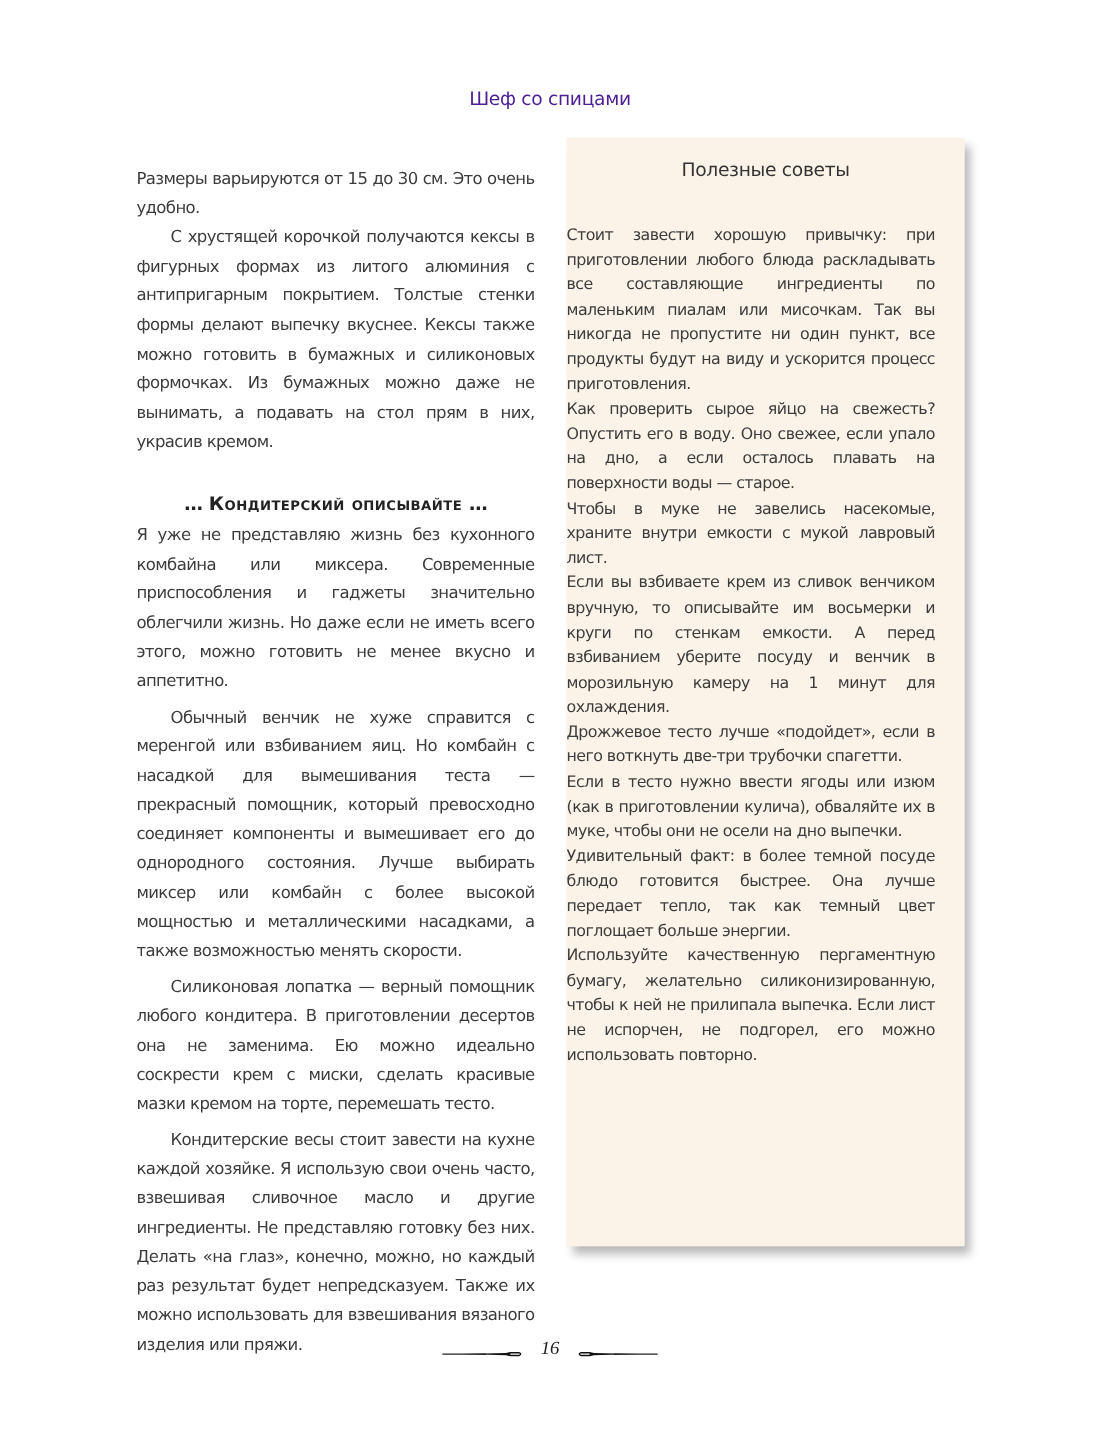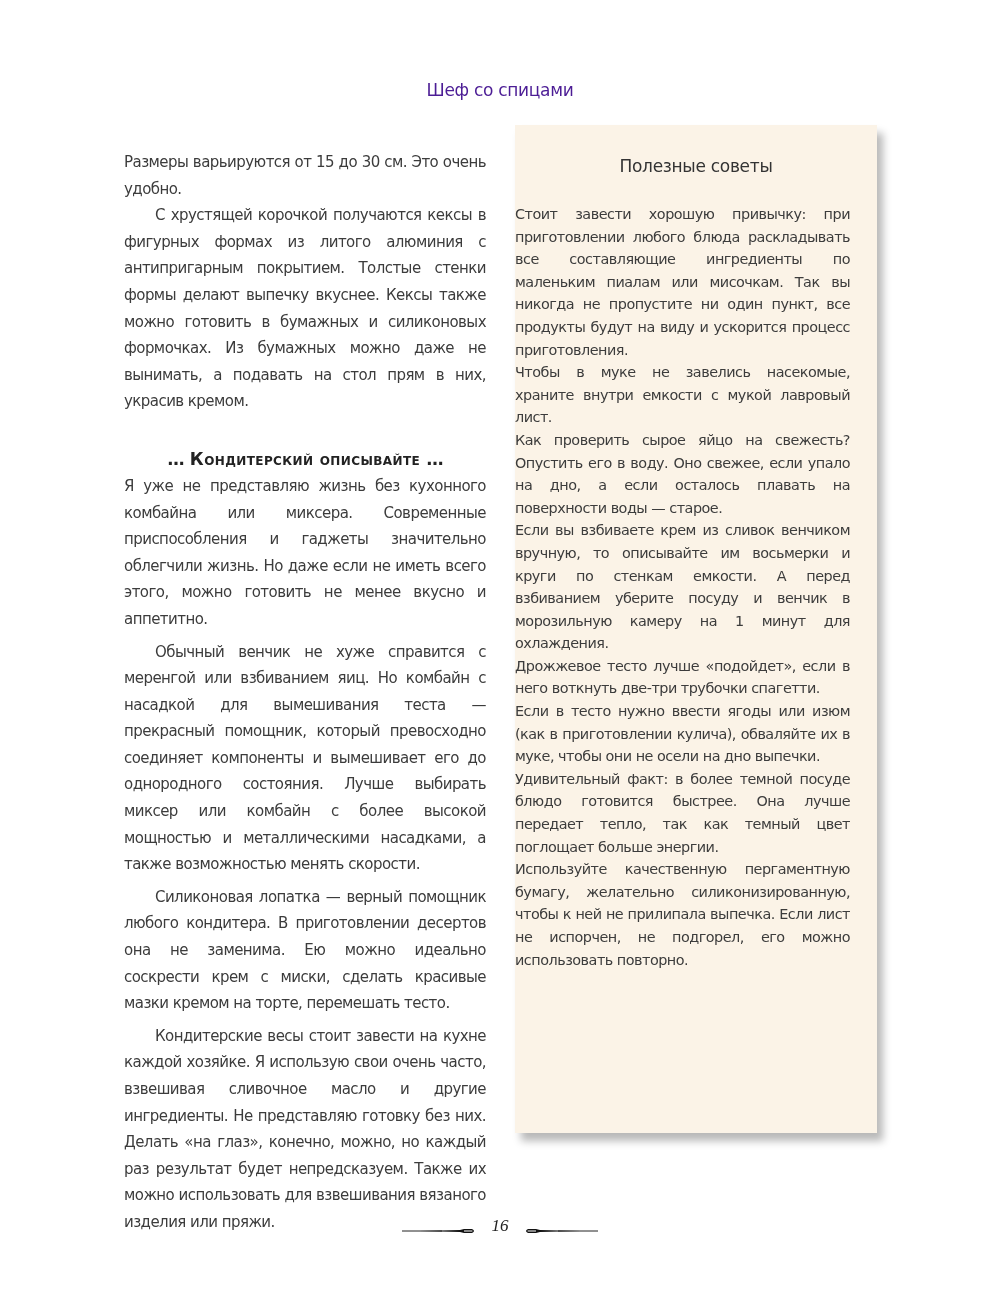--- a/index.html
+++ b/index.html
@@ -25,21 +25,21 @@
       font-family: "DejaVu Sans", sans-serif; font-weight: bold;
       font-size: 17px; line-height: 28px; color: #222; letter-spacing: 0.4px;
       font-variant: small-caps;
     }
     .section-heading .dots { letter-spacing: -1px; }
     .tips-box {
       position: absolute; left: 515px; top: 125px; width: 362px; height: 1008px;
       background: #fbf3e7; box-shadow: 6px 8px 8px rgba(0,0,0,0.28);
     }
     .tips-title {
-      position: absolute; top: 31px; left: 0; width: 100%; text-align: center;
+      position: absolute; top: 20px; left: 0; width: 100%; text-align: center;
       font-family: "DejaVu Sans", sans-serif; font-size: 17px; color: #333;
       letter-spacing: -0.3px;
     }
     .tips-body {
       position: absolute; left: 0; top: 78px; width: 335px;
       font-family: "DejaVu Sans", sans-serif; font-size: 14.4px; line-height: 22.6px;
       color: #3c3c3c; letter-spacing: -0.5px; text-align: justify;
     }
     .tips-body p { margin: 0; }
     .footer {
@@ -71,22 +71,22 @@
   <p>Я уже не представляю жизнь без кухонного комбайна или миксера. Современные приспособления и гаджеты значительно облегчили жизнь. Но даже если не иметь всего этого, можно готовить не менее вкусно и аппетитно.</p>
   <p class="indent gap-before">Обычный венчик не хуже справится с меренгой или взбиванием яиц. Но комбайн с насадкой для вымешивания теста — прекрасный помощник, который превосходно соединяет компоненты и вымешивает его до однородного состояния. Лучше выбирать миксер или комбайн с более высокой мощностью и металлическими насадками, а также возможностью менять скорости.</p>
   <p class="indent gap-before">Силиконовая лопатка — верный помощник любого кондитера. В приготовлении десертов она не заменима. Ею можно идеально соскрести крем с миски, сделать красивые мазки кремом на торте, перемешать тесто.</p>
   <p class="indent gap-before">Кондитерские весы стоит завести на кухне каждой хозяйке. Я использую свои очень часто, взвешивая сливочное масло и другие ингредиенты. Не представляю готовку без них. Делать «на глаз», конечно, можно, но каждый раз результат будет непредсказуем. Также их можно использовать для взвешивания вязаного изделия или пряжи.</p>
 </div>
 
 <div class="tips-box">
   <div class="tips-title">Полезные советы</div>
   <div class="tips-body">
     <p>Стоит завести хорошую привычку: при приготовлении любого блюда раскладывать все составляющие ингредиенты по маленьким пиалам или мисочкам. Так вы никогда не пропустите ни один пункт, все продукты будут на виду и ускорится процесс приготовления.</p>
+    <p>Как проверить сырое яйцо на свежесть? Опустить его в воду. Оно свежее, если упало на дно, а если осталось плавать на поверхности воды — старое.</p>
     <p>Чтобы в муке не завелись насекомые, храните внутри емкости с мукой лавровый лист.</p>
-    <p>Как проверить сырое яйцо на свежесть? Опустить его в воду. Оно свежее, если упало на дно, а если осталось плавать на поверхности воды — старое.</p>
     <p>Если вы взбиваете крем из сливок венчиком вручную, то описывайте им восьмерки и круги по стенкам емкости. А перед взбиванием уберите посуду и венчик в морозильную камеру на 1 минут для охлаждения.</p>
     <p>Дрожжевое тесто лучше «подойдет», если в него воткнуть две-три трубочки спагетти.</p>
     <p>Если в тесто нужно ввести ягоды или изюм (как в приготовлении кулича), обваляйте их в муке, чтобы они не осели на дно выпечки.</p>
     <p>Удивительный факт: в более темной посуде блюдо готовится быстрее. Она лучше передает тепло, так как темный цвет поглощает больше энергии.</p>
     <p>Используйте качественную пергаментную бумагу, желательно силиконизированную, чтобы к ней не прилипала выпечка. Если лист не испорчен, не подгорел, его можно использовать повторно.</p>
   </div>
 </div>
 
 <div class="footer">
   <span class="ornament ornament-left">

